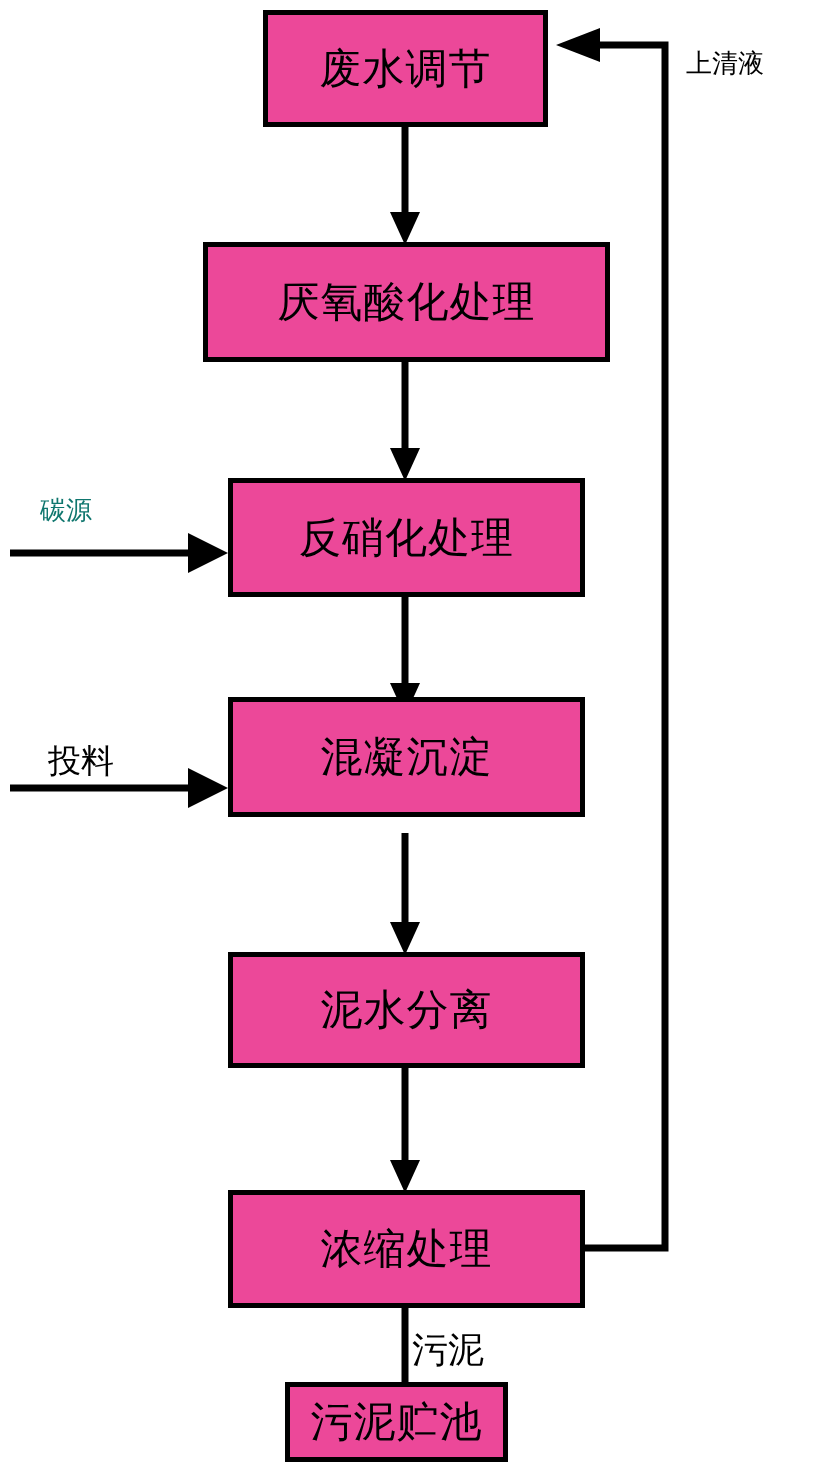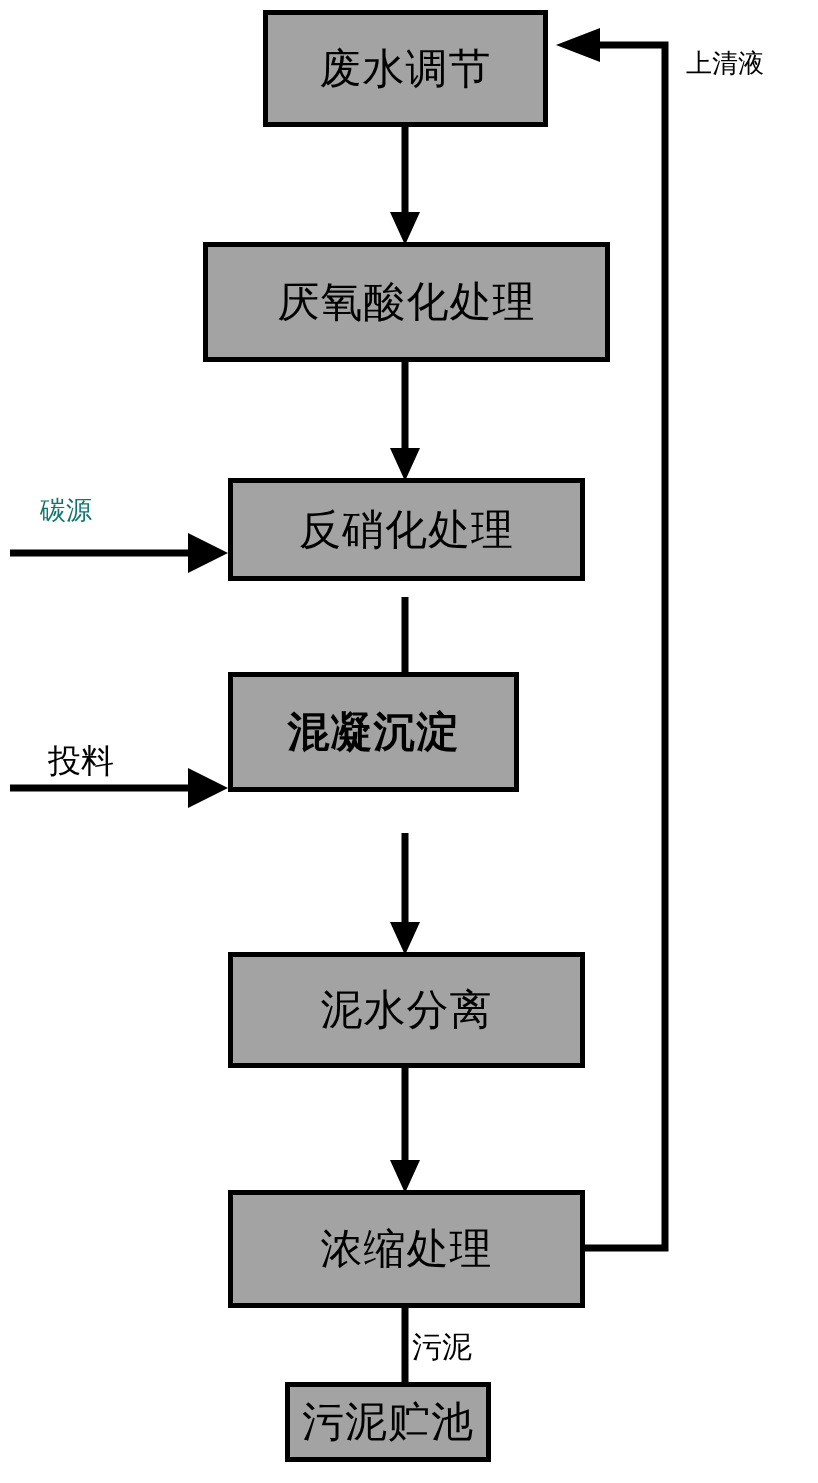--- a/index.html
+++ b/index.html
@@ -21,21 +21,21 @@
     position: absolute;
     left: 0;
     top: 0;
     width: 818px;
     height: 1483px;
   }
   .node-box {
     position: absolute;
     box-sizing: border-box;
     border: 5px solid #000000;
-    background: #a3a3a3;
+    background: #ec4899;
     display: flex;
     align-items: center;
     justify-content: center;
   }
   .node-label {
     font-family: "DejaVu Sans", "Liberation Sans", sans-serif;
     font-size: 42px;
     line-height: 1;
     color: #000000;
     white-space: nowrap;
@@ -43,21 +43,21 @@
   }
   .edge-label {
     position: absolute;
     font-family: "DejaVu Sans", "Liberation Sans", sans-serif;
     color: #000000;
     white-space: nowrap;
     line-height: 1;
   }
   .edge-label-lg { font-size: 26px; }
   .edge-label-md { font-size: 33px; }
-  .edge-label-sm { font-size: 30px; }
+  .edge-label-sm { font-size: 36px; }
   .accent-purple { color: #0f766e; }
 </style>
 </head>
 <body>
 
 <div id="diagram-root">
 
   <svg id="flow-svg" viewBox="0 0 818 1483">
     <g stroke="#000000" stroke-width="7" fill="none">
 
@@ -92,37 +92,37 @@
   </svg>
 
   <div class="node-box" style="left:263px; top:10px; width:285px; height:117px;">
     <span class="node-label">废水调节</span>
   </div>
 
   <div class="node-box" style="left:203px; top:242px; width:407px; height:120px;text-align:right;">
     <span class="node-label">厌氧酸化处理</span>
   </div>
 
-  <div class="node-box" style="left:228px; top:478px; width:357px; height:103px;">
+  <div class="node-box" style="left:228px; top:478px; width:357px; height:119px;">
     <span class="node-label">反硝化处理</span>
   </div>
 
-  <div class="node-box" style="left:228px; top:672px; width:291px; height:120px;font-weight:bold;">
+  <div class="node-box" style="left:228px; top:697px; width:357px; height:120px;">
     <span class="node-label">混凝沉淀</span>
   </div>
 
   <div class="node-box" style="left:228px; top:1190px; width:357px; height:118px;">
     <span class="node-label">浓缩处理</span>
   </div>
 
   <div class="node-box" style="left:228px; top:952px; width:357px; height:116px;">
     <span class="node-label">泥水分离</span>
   </div>
 
-  <div class="node-box" style="left:285px; top:1382px; width:206px; height:80px;">
+  <div class="node-box" style="left:285px; top:1382px; width:223px; height:80px;">
     <span class="node-label">污泥贮池</span>
   </div>
 
   <div class="edge-label edge-label-lg" style="left:686px; top:50px;">上清液</div>
 
   <div class="edge-label edge-label-lg accent-purple" style="left:40px; top:497px;">碳源</div>
 
   <div class="edge-label edge-label-md" style="left:48px; top:744px;">投料</div>
 
   <div class="edge-label edge-label-sm" style="left:412px; top:1332px;">污泥</div>

